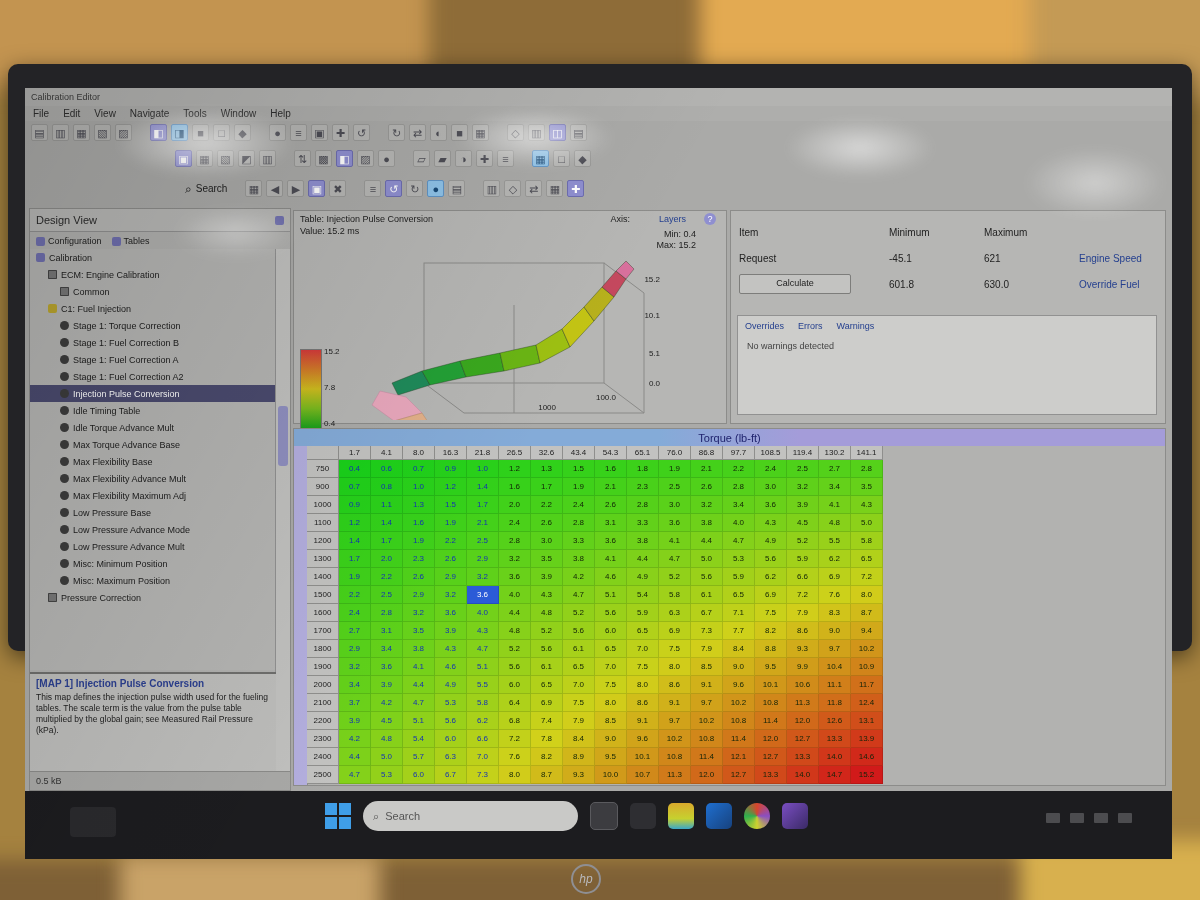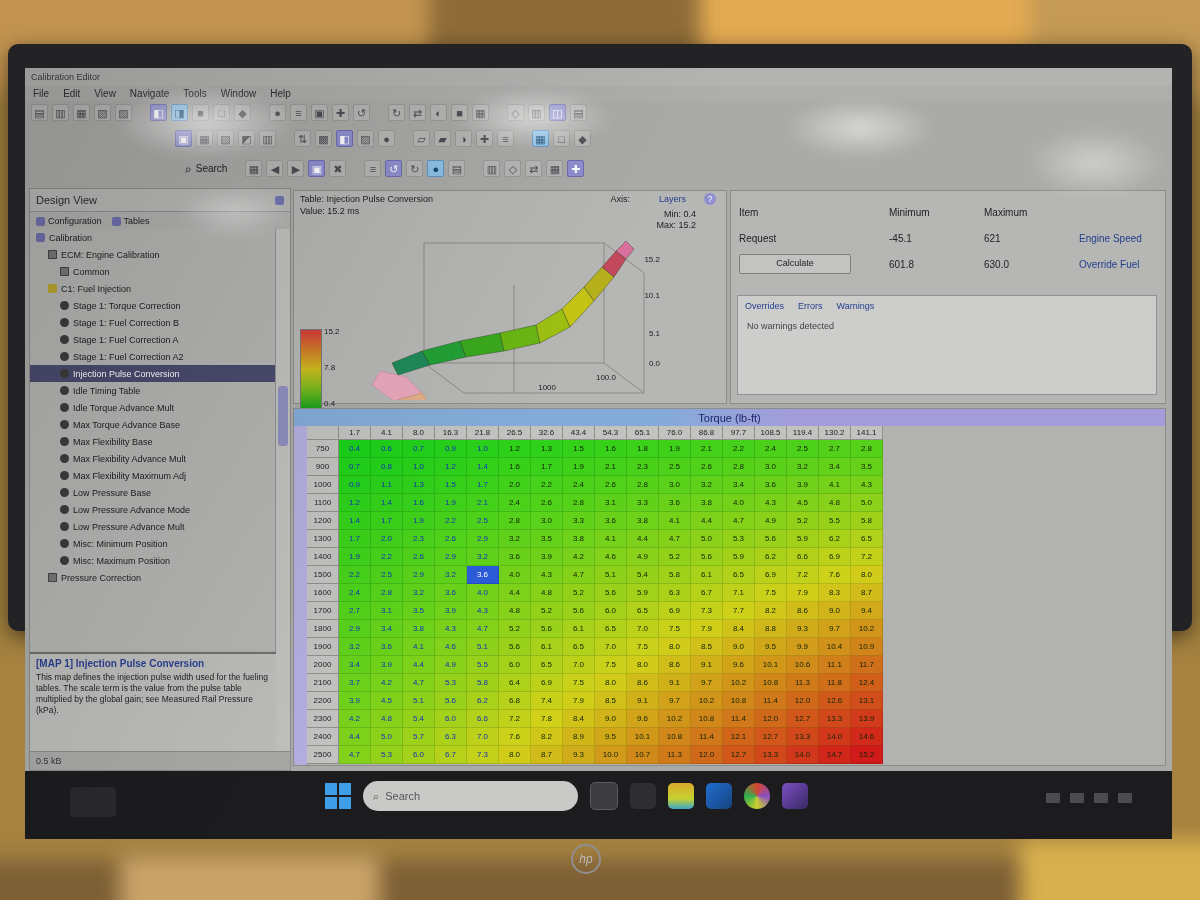--- a/index.html
+++ b/index.html
@@ -1,21 +1,21 @@
 <!DOCTYPE html>
 <html><head>
 <meta charset="utf-8">
 <style>
   html,body{margin:0;padding:0;background:#6b5430;font-family:"Liberation Sans",sans-serif;}
   #stage{position:relative;width:1200px;height:900px;overflow:hidden;background:#a5823f;}
   .abs{position:absolute;}
   
   .bg-blob{position:absolute;filter:blur(10px);}
   
-  .laptop{position:absolute;left:8px;top:44px;width:1184px;height:587px;background:#232326;border-radius:10px;box-shadow:0 6px 22px rgba(0,0,0,.55);}
+  .laptop{position:absolute;left:8px;top:64px;width:1184px;height:587px;background:#232326;border-radius:10px;box-shadow:0 6px 22px rgba(0,0,0,.55);}
   .screen{position:absolute;left:17px;top:24px;width:1147px;height:771px;background:#aaaaa8;overflow:hidden;}
   .chin-logo{position:absolute;left:563px;top:800px;width:26px;height:26px;border:2px solid #8f8f93;border-radius:50%;color:#b9b9bd;font-size:12px;font-style:italic;display:flex;align-items:center;justify-content:center;}
   
   .titlebar{position:absolute;left:0;top:0;width:100%;height:18px;background:#b3b3b1;font-size:9px;color:#3c3c3c;display:flex;align-items:center;padding-left:6px;box-sizing:border-box;}
   .menubar{position:absolute;left:0;top:18px;width:100%;height:15px;background:#aeaeac;display:flex;align-items:center;gap:14px;padding-left:8px;font-size:10px;color:#2e2e2e;}
   .menubar span{cursor:default;}
   .toolbar{position:absolute;display:flex;align-items:center;gap:4px;}
   .ticon{width:17px;height:17px;background:#b6b6b4;border:1px solid #9a9a98;border-radius:2px;font-size:11px;line-height:16px;text-align:center;color:#4d4d55;box-sizing:border-box;}
   .ticon.a1{background:#8f8fd0;border-color:#6d6db0;color:#fff;}
   .ticon.a2{background:#8ec2e8;border-color:#5f93c4;color:#184a77;}

